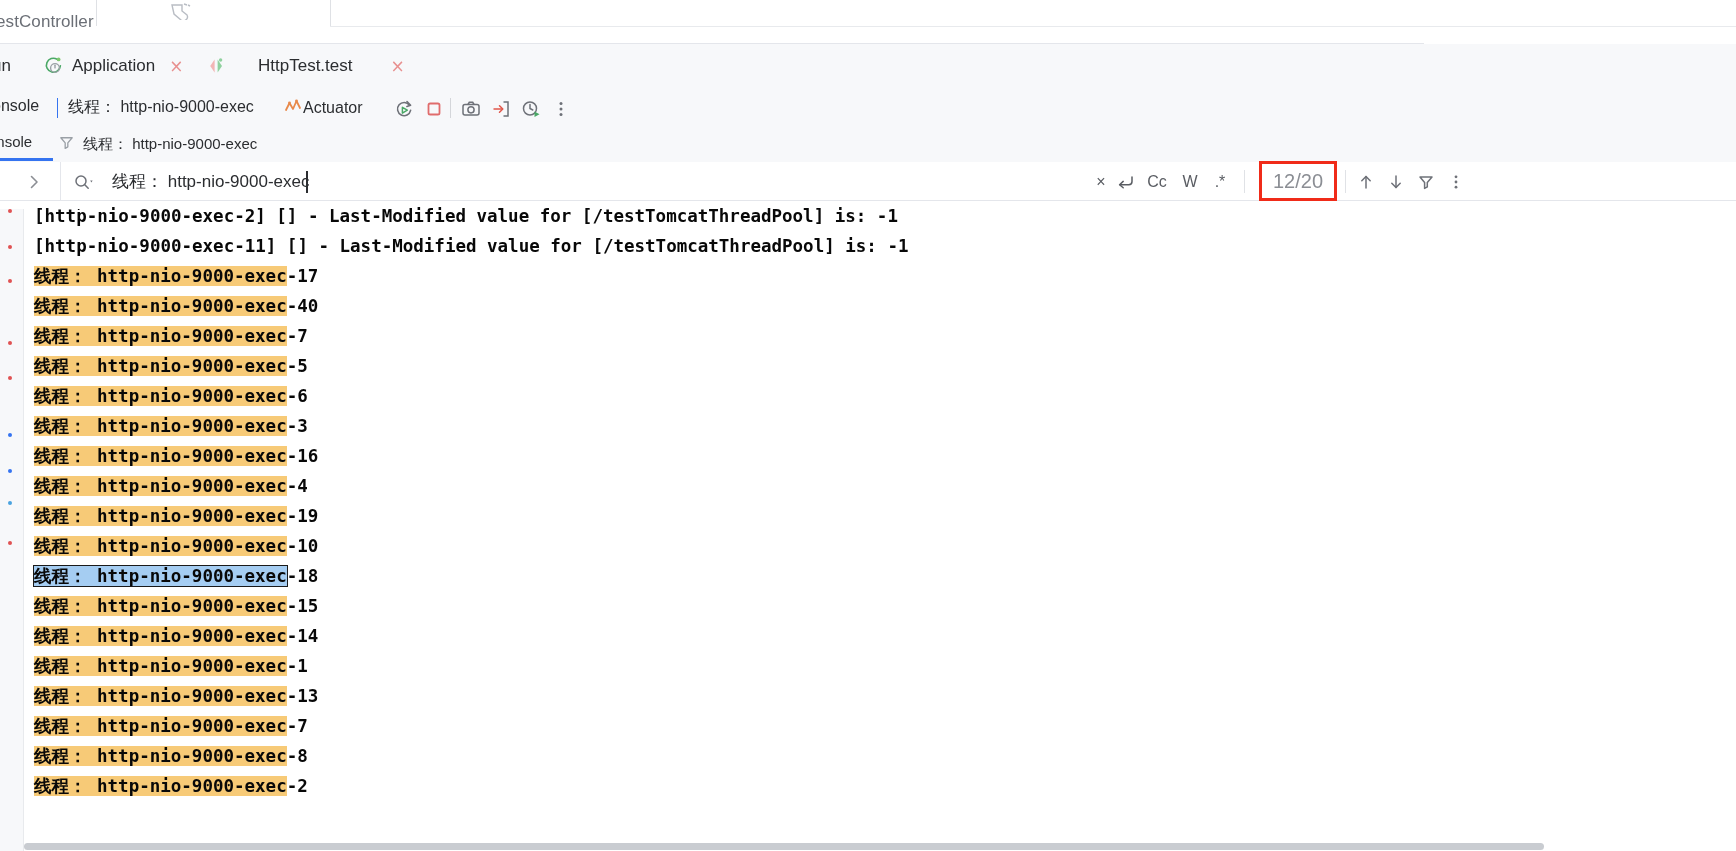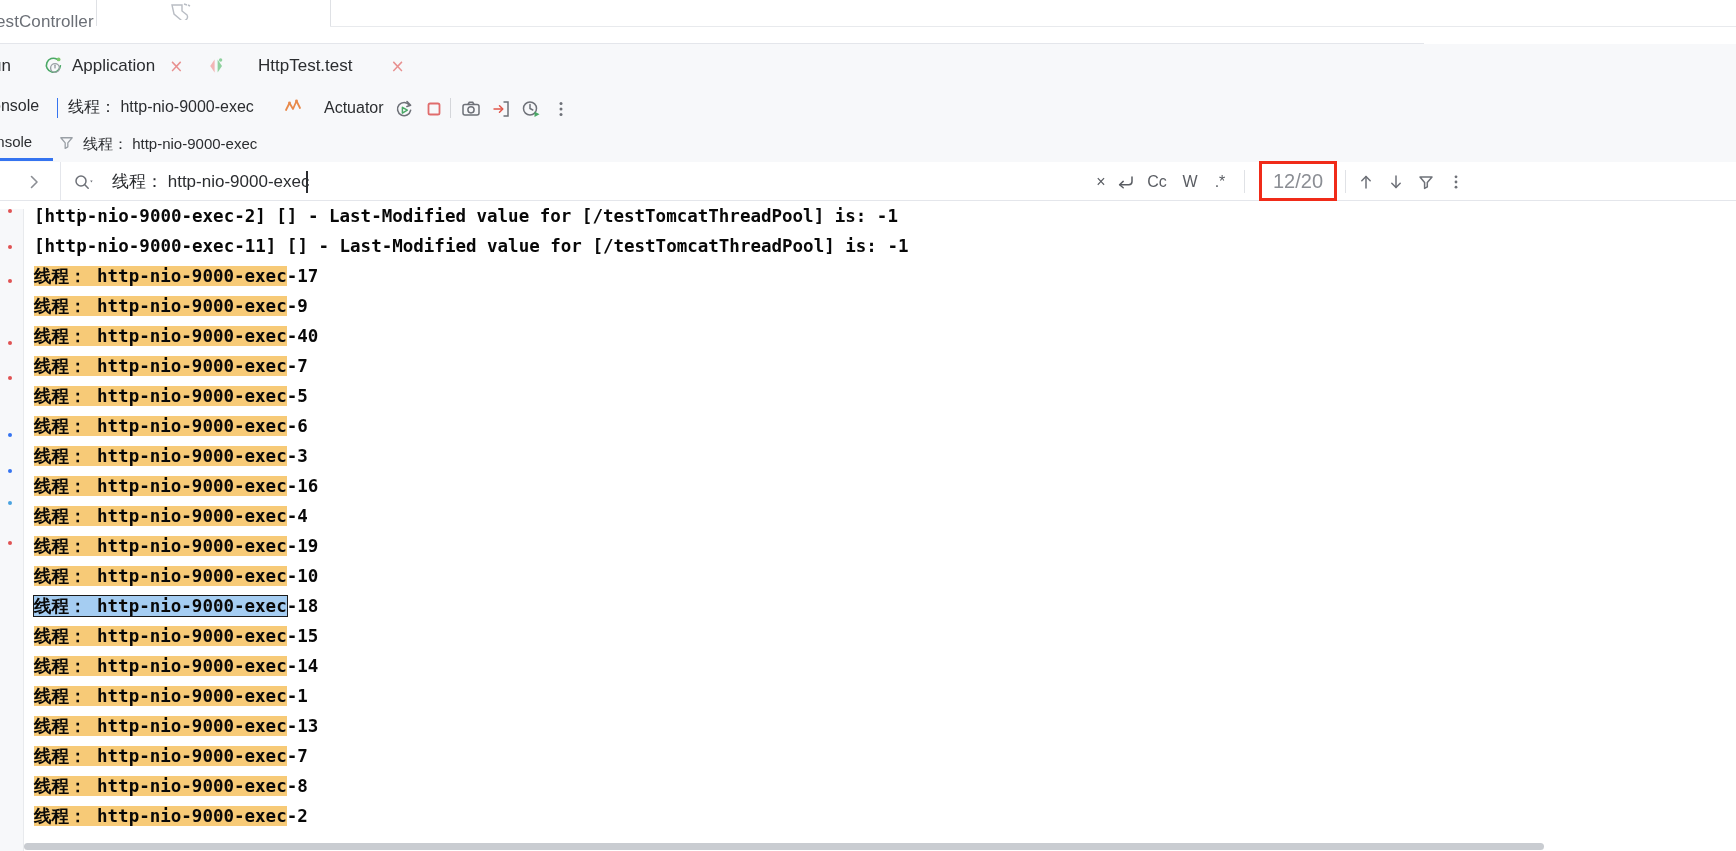--- a/index.html
+++ b/index.html
@@ -241,21 +241,21 @@
     </div>
 
     <div class="tab-underline" style="left:34px; top:84px; width:158px;"></div>
   </div>
 
   <div class="console-toolbar">
     <div class="ct-label" style="left:-8px;">onsole</div>
     <div class="ct-sep-v" style="left:57px;"></div>
     <div class="ct-label" style="left:68px;">线程： http-nio-9000-exec</div>
 
-    <div style="position:absolute; left:283px; top:8px; display:flex; align-items:center; gap:21px;">
+    <div style="position:absolute; left:283px; top:8px; display:flex; align-items:center; gap:0;">
       <span>
         <svg viewBox="0 0 20 20" width="20" height="20" fill="none" stroke="#e8894a" stroke-width="1.8" stroke-linecap="round" stroke-linejoin="round">
           <path d="M3 14 L6.5 7 L10 13 L13.5 5 L17 12"></path>
           <circle cx="6.5" cy="7" r="1.4" fill="#e8894a" stroke="none"></circle>
           <circle cx="13.5" cy="5" r="1.4" fill="#e8894a" stroke="none"></circle>
         </svg>
       </span>
       <span class="ct-label" style="position:static;">Actuator</span>
     </div>
 
@@ -401,21 +401,20 @@
         </div>
     </div>
 
     <div class="line-clip-top">[http-nio-9000-exec-4] [] - Last-Modified value for [/testTomcatThreadPool] is: -1</div>
     <div class="clip-cover"></div>
 
     <div class="lines" id="console-lines">
         <div class="line">[http-nio-9000-exec-2] [] - Last-Modified value for [/testTomcatThreadPool] is: -1</div>
         <div class="line">[http-nio-9000-exec-11] [] - Last-Modified value for [/testTomcatThreadPool] is: -1</div>
         <div class="line"><span class="hl">线程： http-nio-9000-exec</span><span>-17</span></div>
-        <div class="line"><span class="hl">线程： http-nio-9000-exec</span><span>-9</span></div>
         <div class="line"><span class="hl">线程： http-nio-9000-exec</span><span>-40</span></div>
         <div class="line"><span class="hl">线程： http-nio-9000-exec</span><span>-7</span></div>
         <div class="line"><span class="hl">线程： http-nio-9000-exec</span><span>-5</span></div>
         <div class="line"><span class="hl">线程： http-nio-9000-exec</span><span>-6</span></div>
         <div class="line"><span class="hl">线程： http-nio-9000-exec</span><span>-3</span></div>
         <div class="line"><span class="hl">线程： http-nio-9000-exec</span><span>-16</span></div>
         <div class="line"><span class="hl">线程： http-nio-9000-exec</span><span>-4</span></div>
         <div class="line"><span class="hl">线程： http-nio-9000-exec</span><span>-19</span></div>
         <div class="line"><span class="hl">线程： http-nio-9000-exec</span><span>-10</span></div>
         <div class="line"><span class="hl-current">线程： http-nio-9000-exec</span><span>-18</span></div>

